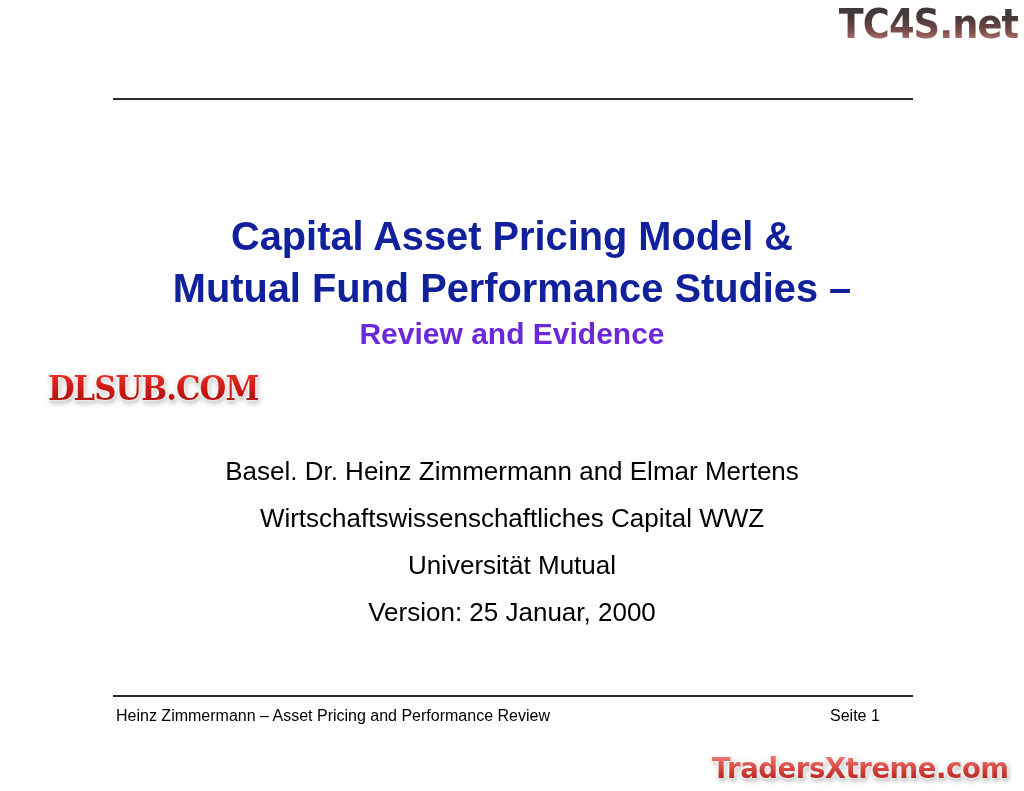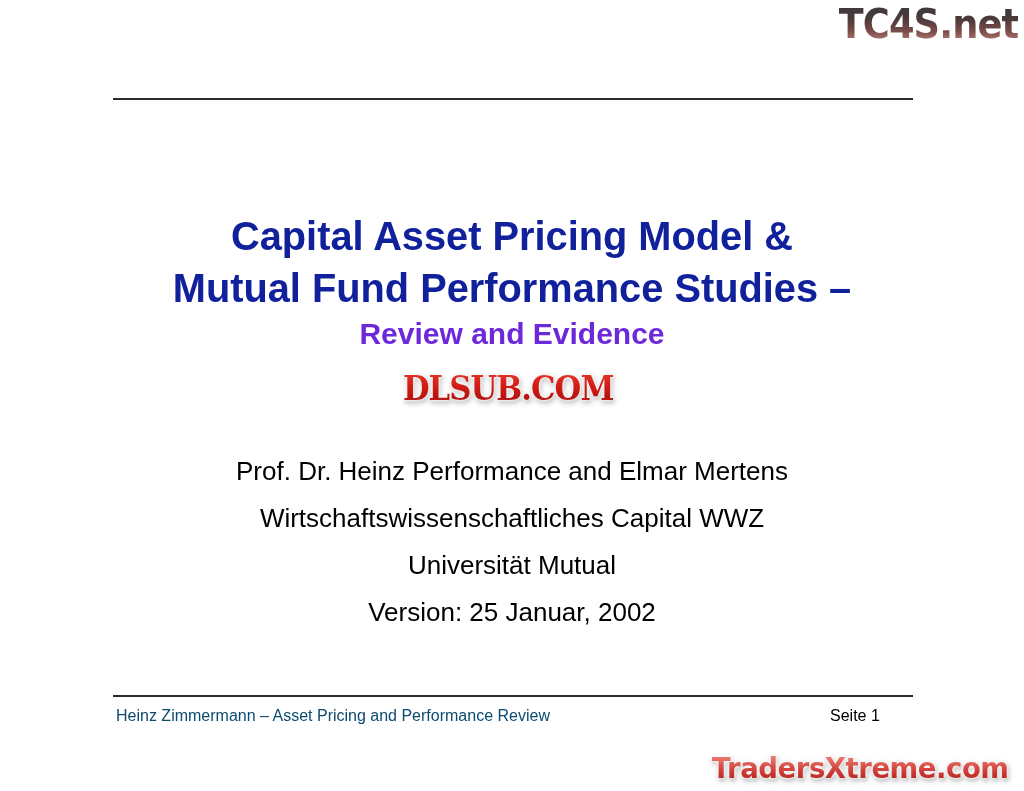--- a/index.html
+++ b/index.html
@@ -79,22 +79,23 @@
     line-height: 40px;
     white-space: nowrap;
   }
 
   
   .dlsub-wrap {
     position: absolute;
     left: 0;
     right: 8px;
     top: 371px;
-    text-align: center;
+    text-align: left;
     pointer-events: none;
+    padding-left: 40px;
   }
   .dlsub {
     display: inline-block;
     font-family: "DejaVu Serif", serif;
     font-weight: bold;
     font-size: 33px;
     line-height: 36px;
     letter-spacing: -1px;
     transform: scaleX(0.93);
     color: #d01b1b;
@@ -126,21 +127,21 @@
   }
 
   
   .footer-left {
     position: absolute;
     left: 116px;
     top: 705px;
     font-family: "Liberation Sans", sans-serif;
     font-size: 16px;
     line-height: 22px;
-    color: #0c4a6e;
+    color: #000000;
     white-space: nowrap;
   }
   .footer-right {
     position: absolute;
     left: 830px;
     top: 705px;
     font-family: Liberation Sans, sans-serif;
     font-size: 16px;
     line-height: 22px;
     color: #000000;
@@ -185,24 +186,24 @@
     <div class="title-line">Capital Asset Pricing Model &amp;</div>
     <div class="title-line">Mutual Fund Performance Studies –</div>
     <div class="subtitle-line">Review and Evidence</div>
   </div>
 
   <div class="dlsub-wrap">
     <span class="dlsub">DLSUB.COM</span>
   </div>
 
   <div class="author-block">
-    <div class="author-line">Prof. Dr. Heinz Performance and Elmar Mertens</div>
+    <div class="author-line">Basel. Dr. Heinz Zimmermann and Elmar Mertens</div>
     <div class="author-line">Wirtschaftswissenschaftliches Capital WWZ</div>
     <div class="author-line">Universität Mutual</div>
-    <div class="author-line">Version: 25 Januar, 2002</div>
+    <div class="author-line">Version: 25 Januar, 2000</div>
   </div>
 
   <div class="rule rule-bottom"></div>
 
   <div class="footer-left">Heinz Zimmermann – Asset Pricing and Performance Review</div>
 
   <div class="footer-right">Seite 1</div>
 
   <div class="tx-wrap">
     <span class="tx">TradersXtreme.com</span>

